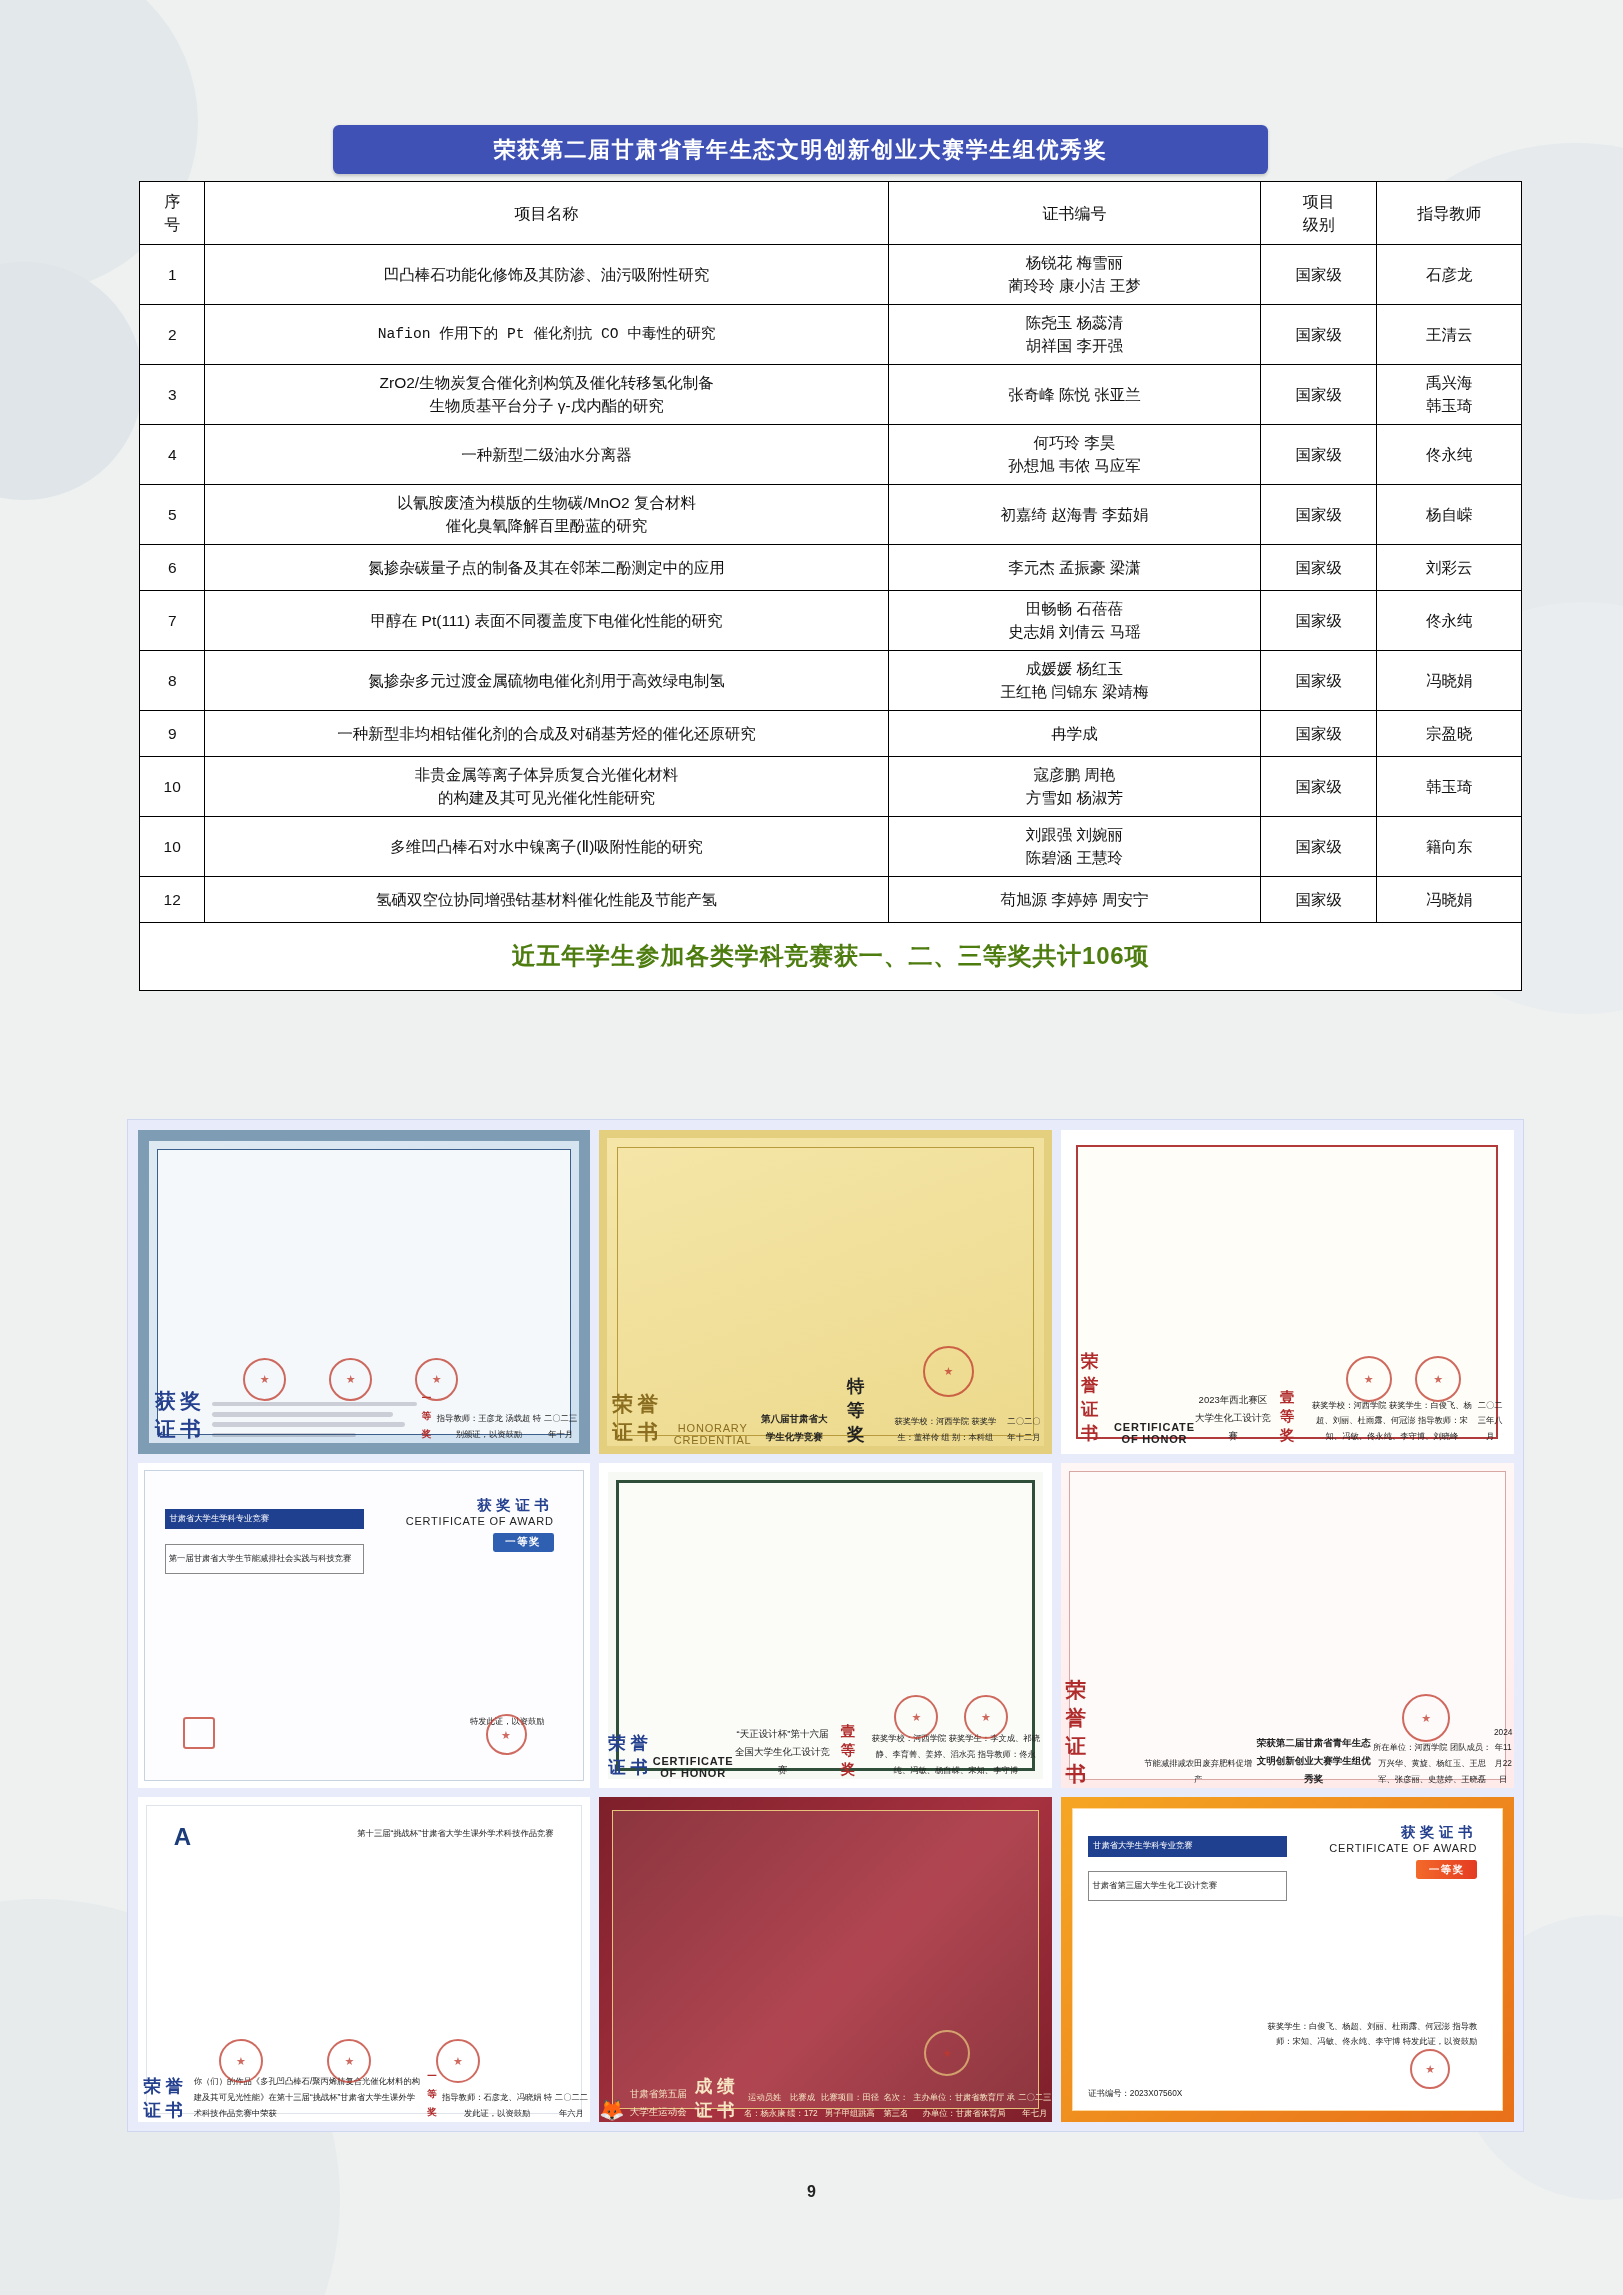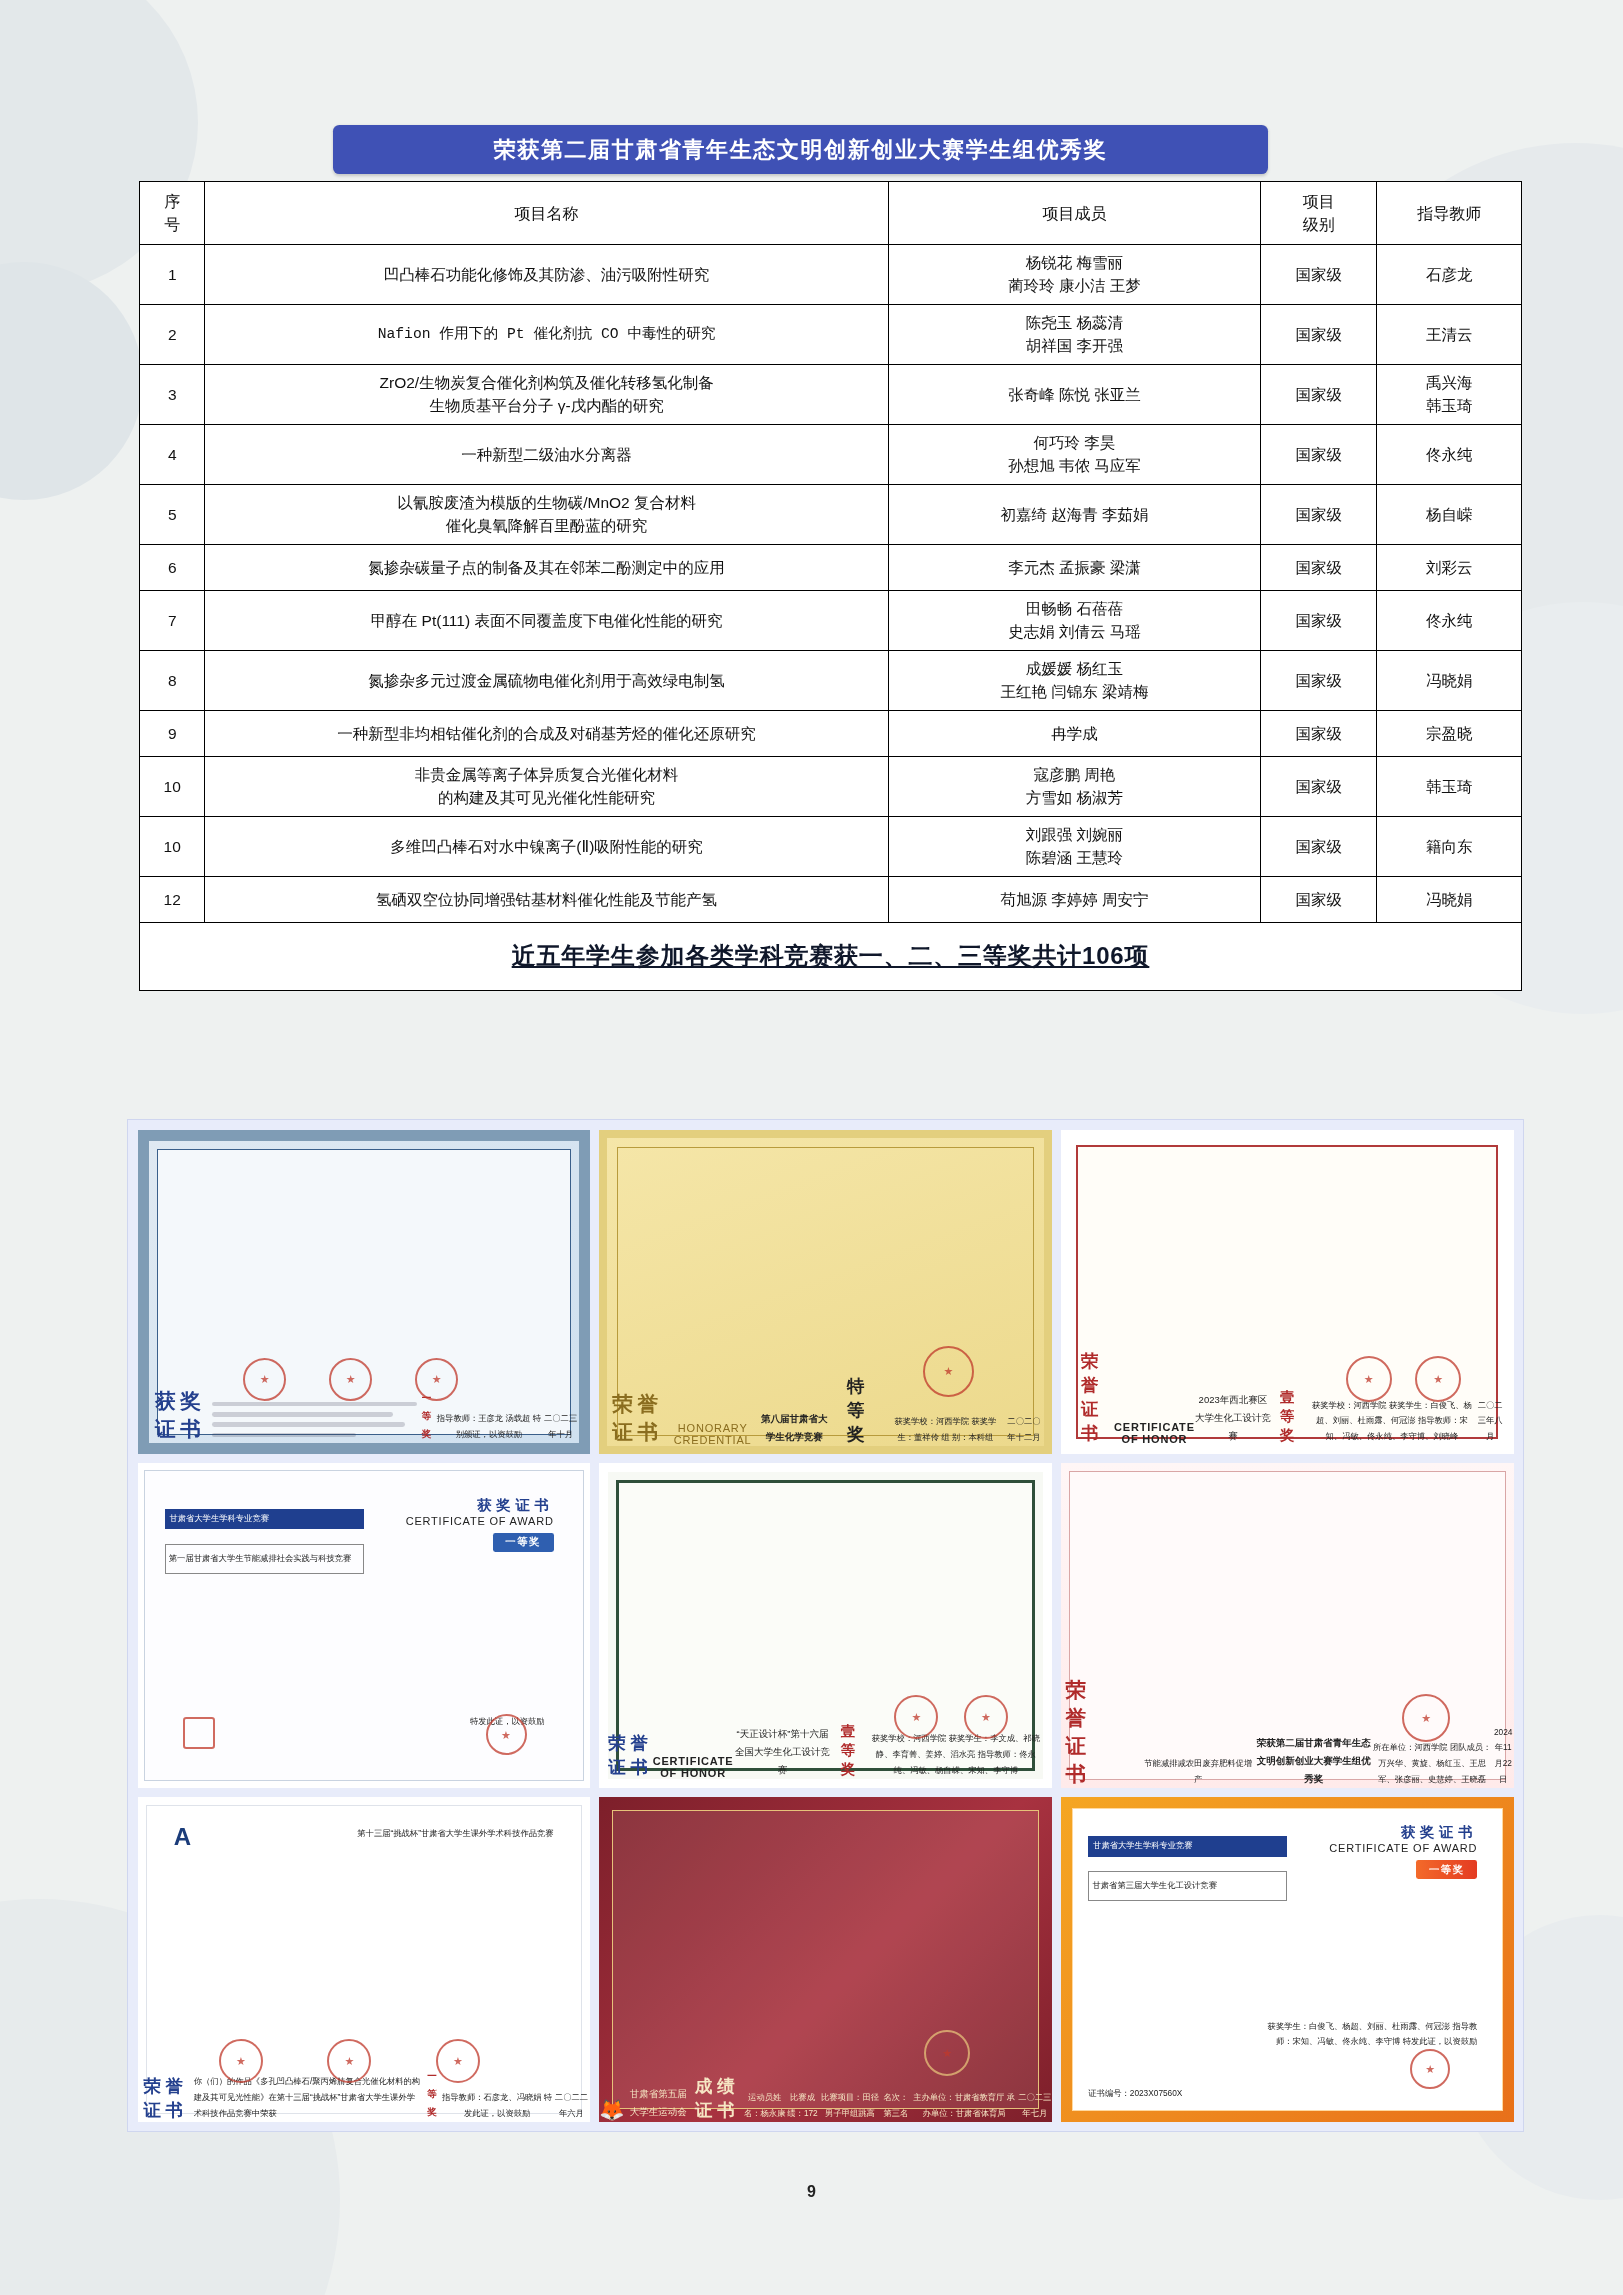--- a/index.html
+++ b/index.html
@@ -41,21 +41,21 @@
   thead td{font-size:16px;padding:8px 3.2px;}
   .c-no{width:59px;}
   .c-name{width:690px;}
   .c-member{width:373px;}
   .c-level{width:111px;}
   .c-teacher{width:140px;}
   .row-h{height:46px;}
   .row-h2{height:60px;}
   .mono{font-family:"Liberation Mono","DejaVu Sans Mono",monospace;font-size:14.7px;}
   .footer-row td{
-    font-size:24px;font-weight:bold;letter-spacing:0.8px;padding:16px 3.2px;color:#0f172a;text-decoration:underline;
+    font-size:24px;font-weight:bold;letter-spacing:0.8px;padding:16px 3.2px;color:#4d7c0f;
   }
   .nl{display:block;}
 
   
   .gallery{
     position:absolute;left:127px;top:1119px;width:1397px;height:1013px;
     background:#e8ecfa;border:0.8px solid #cfd6ef;
     display:grid;grid-template-columns:repeat(3,1fr);grid-template-rows:repeat(3,1fr);
     gap:9.5px;padding:9.5px;box-sizing:border-box;
   }
@@ -139,21 +139,21 @@
 
   <div class="table-wrap">
     <table>
       <thead>
         <tr>
           <td class="c-no">
             <span class="nl">序</span>
               <span class="nl">号</span>
           </td>
           <td class="c-name">项目名称</td>
-          <td class="c-member">项目成员</td>
+          <td class="c-member">证书编号</td>
           <td class="c-level">
             <span class="nl">项目</span>
               <span class="nl">级别</span>
           </td>
           <td class="c-teacher">指导教师</td>
         </tr>
       </thead>
       <tbody>
         <tr class="row-h2">
           <td>1</td>

